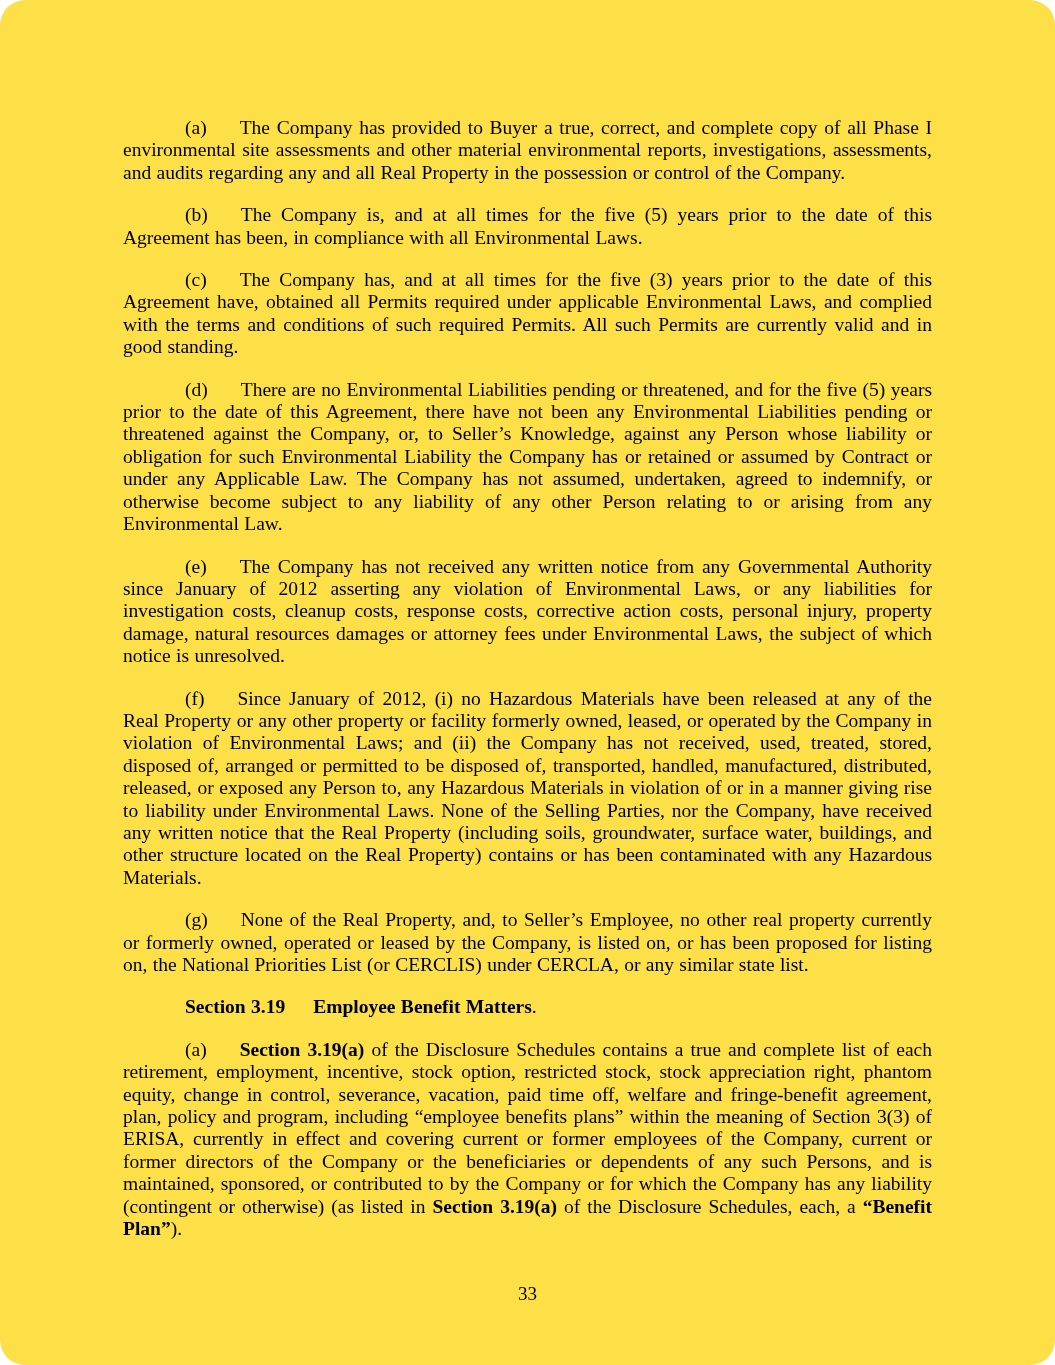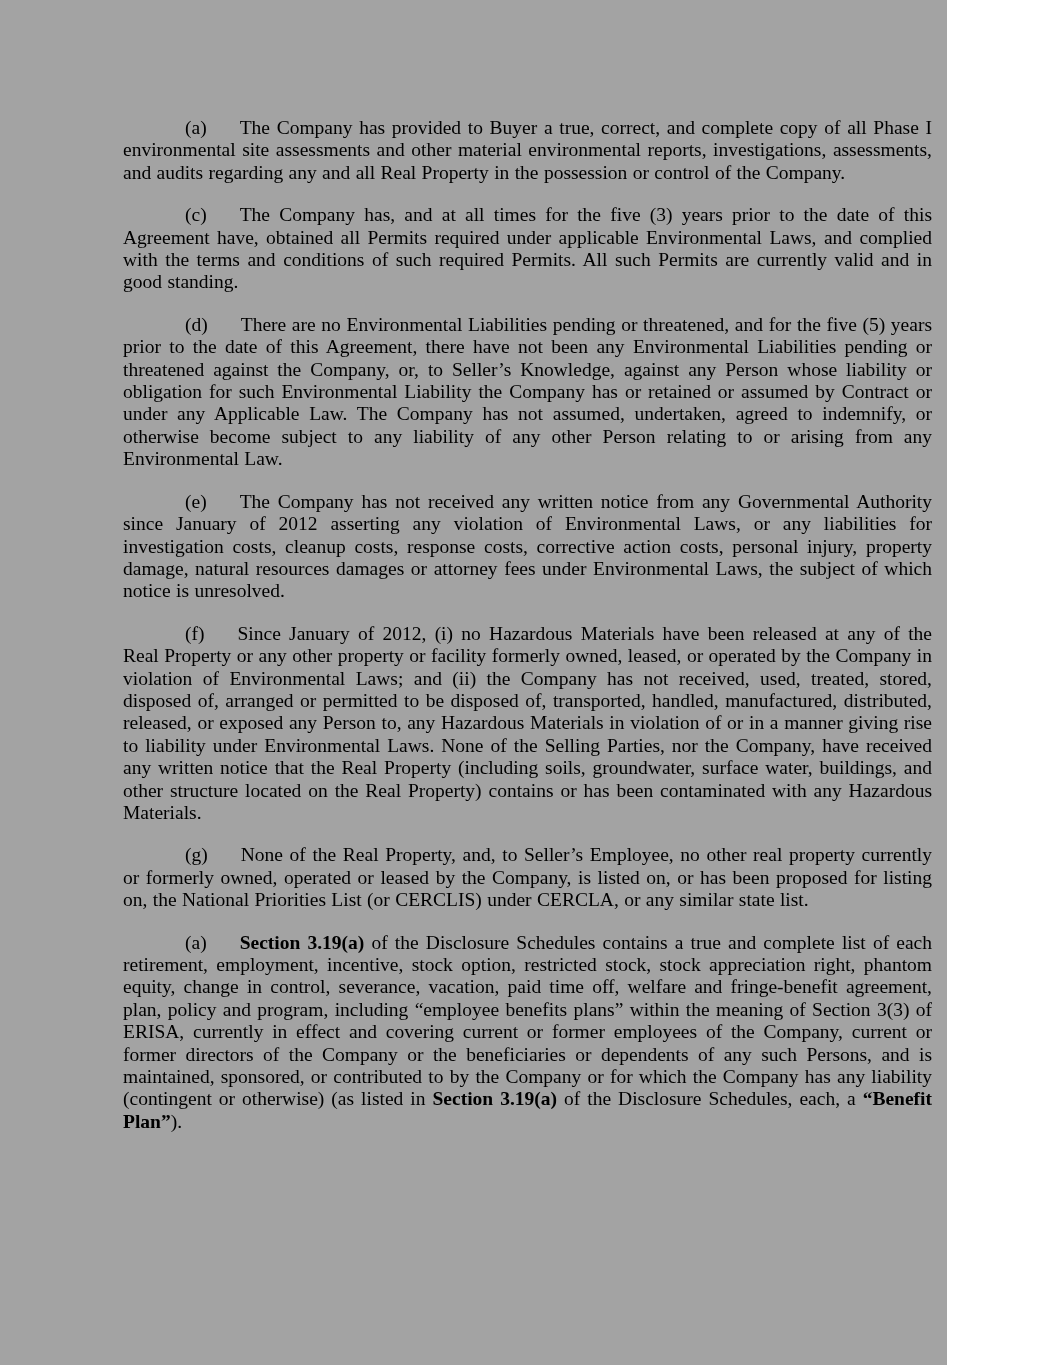--- a/index.html
+++ b/index.html
@@ -6,24 +6,25 @@
   body {
     width: 1055px;
     height: 1365px;
     background: #ffffff;
     font-family: "Liberation Serif", "DejaVu Serif", serif;
     color: #000000;
     -webkit-font-smoothing: antialiased;
   }
   .page {
     position: relative;
-    width: 947px;
+    width: 1055px;
     height: 1365px;
-    background: #a3a3a3;
+    background: #fde047;
     overflow: hidden;
+    border-radius: 25px;
   }
   .content {
     position: absolute;
     left: 123px;
     top: 117px;
     width: 809px;
   }
   .para {
     margin: 0 0 20px 0;
     font-size: 19.5px;
@@ -47,30 +48,35 @@
   }
 </style>
 </head>
 <body>
 
 <div class="page">
   <div class="content">
 
     <p class="para"><span>(a)</span><span class="tab"></span><span><span>The Company has provided to Buyer a true, correct, and complete copy of all Phase I environmental site assessments and other material environmental reports, investigations, assessments, and audits regarding any and all Real Property in the possession or control of the Company.</span></span></p>
 
+    <p class="para"><span>(b)</span><span class="tab"></span><span><span>The Company is, and at all times for the five (5) years prior to the date of this Agreement has been, in compliance with all Environmental Laws.</span></span></p>
 
     <p class="para"><span>(c)</span><span class="tab"></span><span><span>The Company has, and at all times for the five (3) years prior to the date of this Agreement have, obtained all Permits required under applicable Environmental Laws, and complied with the terms and conditions of such required Permits. All such Permits are currently valid and in good standing.</span></span></p>
 
     <p class="para"><span>(d)</span><span class="tab"></span><span><span>There are no Environmental Liabilities pending or threatened, and for the five (5) years prior to the date of this Agreement, there have not been any Environmental Liabilities pending or threatened against the Company, or, to Seller’s Knowledge, against any Person whose liability or obligation for such Environmental Liability the Company has or retained or assumed by Contract or under any Applicable Law. The Company has not assumed, undertaken, agreed to indemnify, or otherwise become subject to any liability of any other Person relating to or arising from any Environmental Law.</span></span></p>
 
     <p class="para"><span>(e)</span><span class="tab"></span><span><span>The Company has not received any written notice from any Governmental Authority since January of 2012 asserting any violation of Environmental Laws, or any liabilities for investigation costs, cleanup costs, response costs, corrective action costs, personal injury, property damage, natural resources damages or attorney fees under Environmental Laws, the subject of which notice is unresolved.</span></span></p>
 
     <p class="para"><span>(f)</span><span class="tab"></span><span><span>Since January of 2012, (i) no Hazardous Materials have been released at any of the Real Property or any other property or facility formerly owned, leased, or operated by the Company in violation of Environmental Laws; and (ii) the Company has not received, used, treated, stored, disposed of, arranged or permitted to be disposed of, transported, handled, manufactured, distributed, released, or exposed any Person to, any Hazardous Materials in violation of or in a manner giving rise to liability under Environmental Laws. None of the Selling Parties, nor the Company, have received any written notice that the Real Property (including soils, groundwater, surface water, buildings, and other structure located on the Real Property) contains or has been contaminated with any Hazardous Materials.</span></span></p>
 
     <p class="para"><span>(g)</span><span class="tab"></span><span><span>None of the Real Property, and, to Seller’s Employee, no other real property currently or formerly owned, operated or leased by the Company, is listed on, or has been proposed for listing on, the National Priorities List (or CERCLIS) under CERCLA, or any similar state list.</span></span></p>
 
 
+    <p class="para heading"><span class="b">Section 3.19</span><span class="tab-h"></span><span class="b">Employee Benefit Matters</span><span>.</span></p>
 
     <p class="para"><span>(a)</span><span class="tab"></span><span><span class="b">Section 3.19(a)</span><span> of the Disclosure Schedules contains a true and complete list of each retirement, employment, incentive, stock option, restricted stock, stock appreciation right, phantom equity, change in control, severance, vacation, paid time off, welfare and fringe-benefit agreement, plan, policy and program, including “employee benefits plans” within the meaning of Section 3(3) of ERISA, currently in effect and covering current or former employees of the Company, current or former directors of the Company or the beneficiaries or dependents of any such Persons, and is maintained, sponsored, or contributed to by the Company or for which the Company has any liability (contingent or otherwise) (as listed in </span><span class="b">Section 3.19(a)</span><span> of the Disclosure Schedules, each, a </span><span class="b">“Benefit Plan”</span><span>).</span></span></p>
 
   </div>
 
+  <div class="footer">
+    <span>33</span>
+  </div>
 </div>
 
 </body></html>

